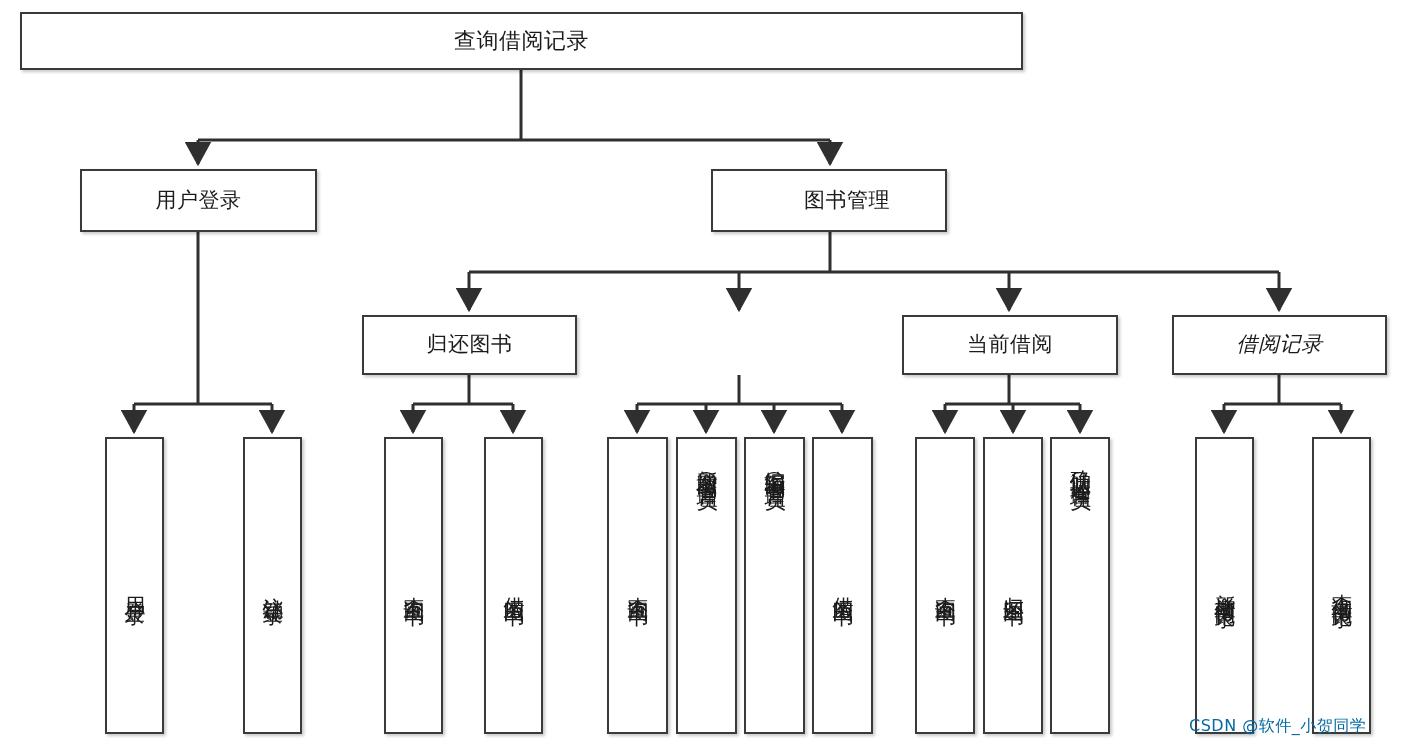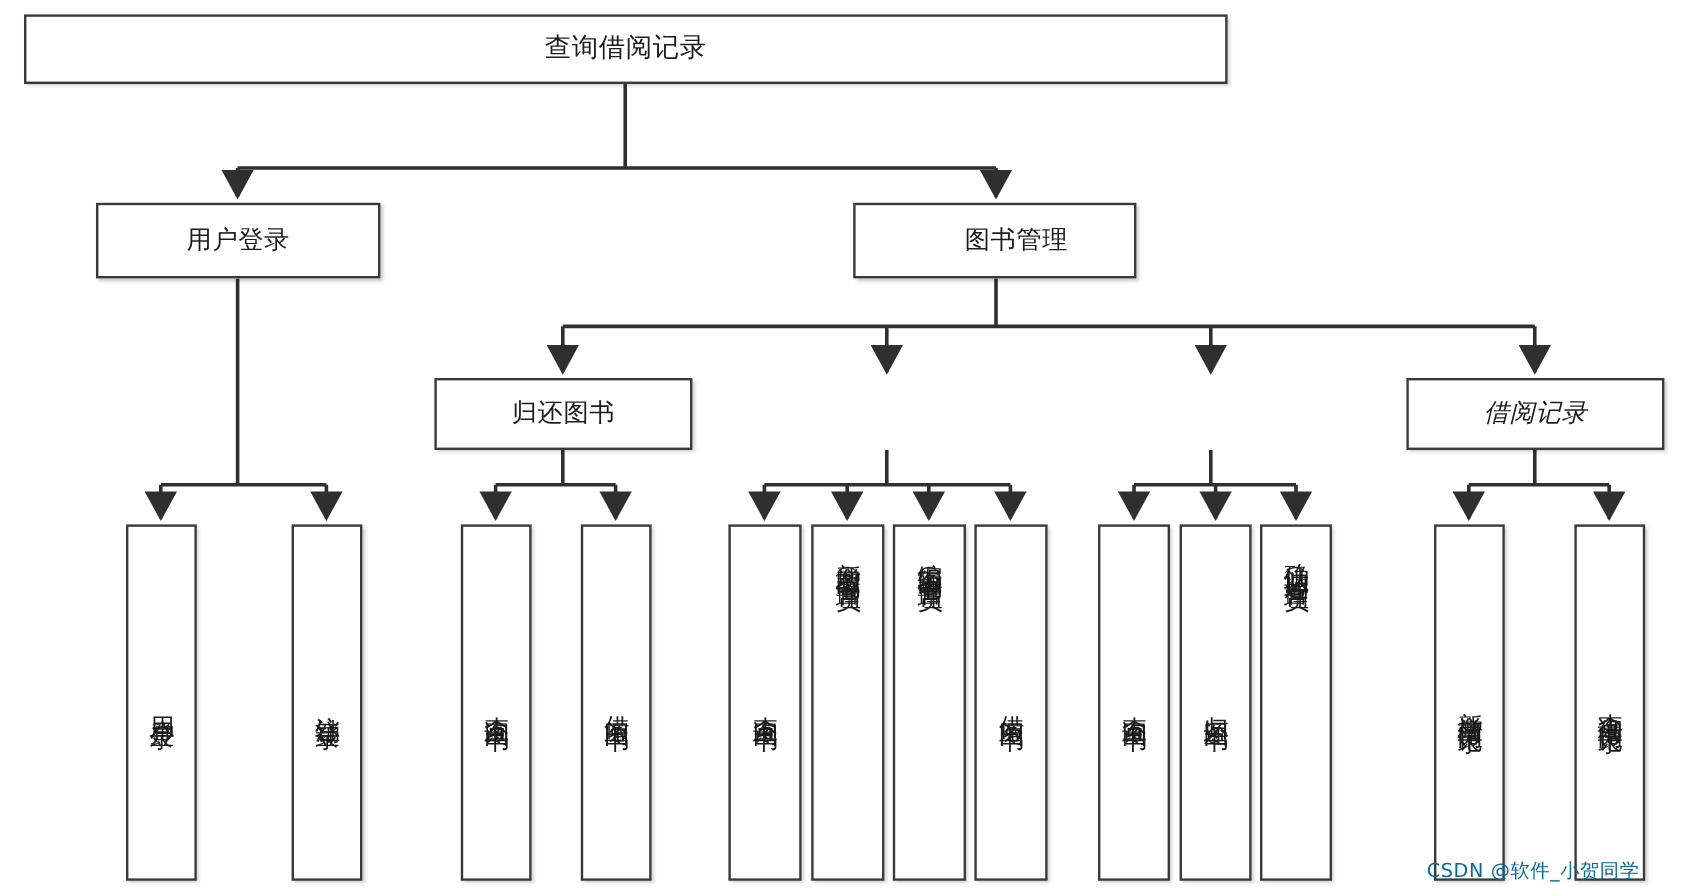--- a/index.html
+++ b/index.html
@@ -137,20 +137,23 @@
   <div class="node-box" style="left:80px; top:169px; width:237px; height:63px;">
     <span class="node-label-h">用户登录</span>
   </div>
   <div class="node-box" style="left:711px; top:169px; width:236px; height:63px;padding-left:36px;">
     <span class="node-label-h">图书管理</span>
   </div>
 
   <div class="node-box" style="left:362px; top:315px; width:215px; height:60px;">
     <span class="node-label-h">归还图书</span>
   </div>
+  <div class="node-box" style="left:902px; top:315px; width:216px; height:60px;">
+    <span class="node-label-h">当前借阅</span>
+  </div>
   <div class="node-box" style="left:1172px; top:315px; width:215px; height:60px;font-style:italic;">
     <span class="node-label-h">借阅记录</span>
   </div>
 
   <div class="node-box vertical centered" style="left:105px; top:437px; width:59px; height:297px;">
     <span class="node-label-v">用户登录</span>
   </div>
   <div class="node-box vertical centered" style="left:243px; top:437px; width:59px; height:297px;">
     <span class="node-label-v">注销登录</span>
   </div>

